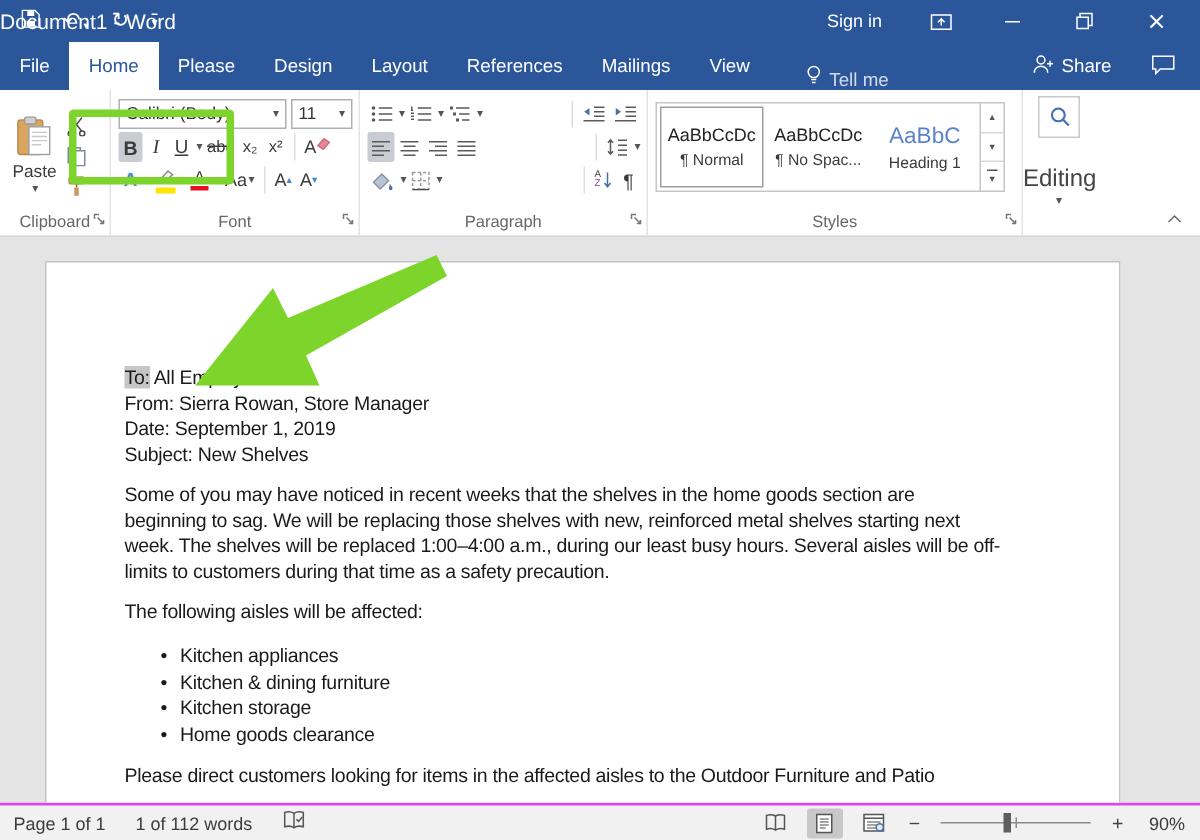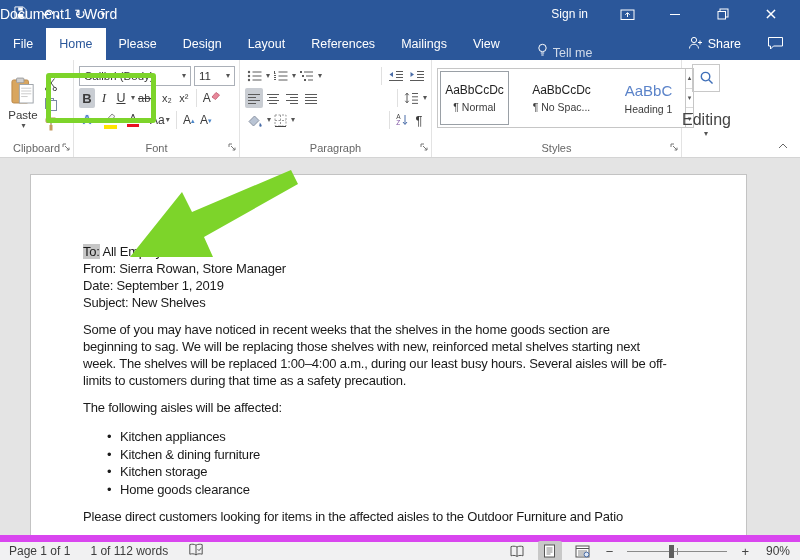--- a/index.html
+++ b/index.html
@@ -68,21 +68,21 @@
   
   .callout-rect { position:absolute; left:46px; top:13px; width:110px; height:50px; border:5px solid #7dd42a; border-radius:3px; z-index:20; pointer-events:none; }
 
   
   .g-paragraph { width:192px; }
   .spacer { flex:1; }
 
   
   .g-styles { width:250px; }
   .gallery-wrap { display:flex; align-items:stretch; margin-top:3px; height:60px; }
-  .gallery { border:1px solid #c6c6c6; background:#fff; display:flex; gap:18px; padding:2px; }
+  .gallery { border:1px solid #c6c6c6; background:#fff; display:flex; gap:2px; padding:2px; }
   .chip { width:69px; display:flex; flex-direction:column; align-items:center; justify-content:center; gap:4px; }
   .chip.sel { border:1px solid #9aa0a6; }
   .chip-prev { font-size:12px; color:#222; white-space:nowrap; overflow:hidden; max-width:64px; }
   .chip-prev.blue { color:#5b83c9; font-size:15px; }
   .chip-name { font-size:10.5px; color:#3b3b3b; white-space:nowrap; overflow:hidden; max-width:64px; }
   .scrollcol { width:16px; border:1px solid #c6c6c6; border-left:none; display:flex; flex-direction:column; }
   .scr-btn { flex:1; display:flex; align-items:center; justify-content:center; font-size:7px; color:#555; }
   .scr-btn + .scr-btn { border-top:1px solid #d9d9d9; }
   .exp-bar { width:7px; height:1px; background:#555; display:block; margin-bottom:1px; }
 
@@ -99,21 +99,21 @@
   .doccontent { position:absolute; left:83px; top:85px; width:640px; font-size:13px; letter-spacing:-0.2px; color:#1a1a1a; }
   .docline { line-height:17px; white-space:nowrap; }
   .hl-sel { background:#c6c6c6; }
   .para { margin-top:10px; }
   .list { margin-top:12px; }
   .bullet-row { position:relative; padding-left:37px; line-height:17.5px; white-space:nowrap; }
   .bullet-g { position:absolute; left:24px; }
   .annot-arrow { position:absolute; left:122px; top:11px; z-index:15; }
 
   
-  .statusbar { height:25px; background:#f1f1f2; border-top:7px solid #d946ef; display:flex; align-items:center; font-size:12px; color:#3c3c3c; }
+  .statusbar { height:25px; background:#f1f1f2; border-top:2px solid #d946ef; display:flex; align-items:center; font-size:12px; color:#3c3c3c; }
   .sb-left { display:flex; align-items:center; gap:20px; padding-left:9px; }
   .sb-right { margin-left:auto; display:flex; align-items:center; gap:9px; padding-right:10px; }
   .viewbtn { width:24px; height:20px; display:flex; align-items:center; justify-content:center; border-radius:2px; }
   .viewbtn.sel { background:#c8c8c8; }
   .zsign { font-size:13px; color:#444; padding:0 2px; }
   .ztrack { width:100px; height:1px; background:#8a8a8a; position:relative; margin:0 3px; }
   .ztick { position:absolute; left:50px; top:-3px; width:1px; height:7px; background:#8a8a8a; }
   .zthumb { position:absolute; left:42px; top:-6px; width:5px; height:13px; background:#5f5f5f; }
   .zpct { min-width:30px; text-align:right; }
 </style>

